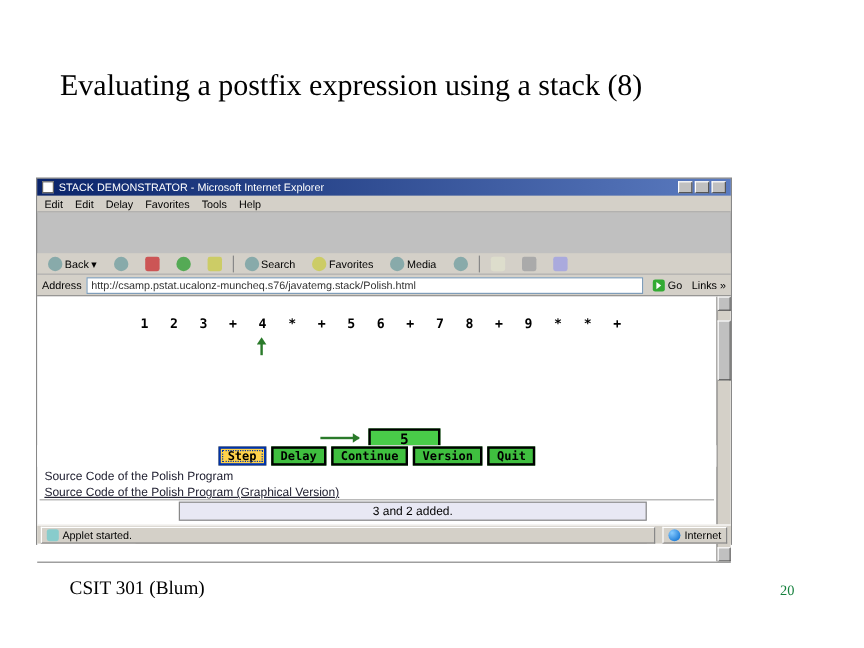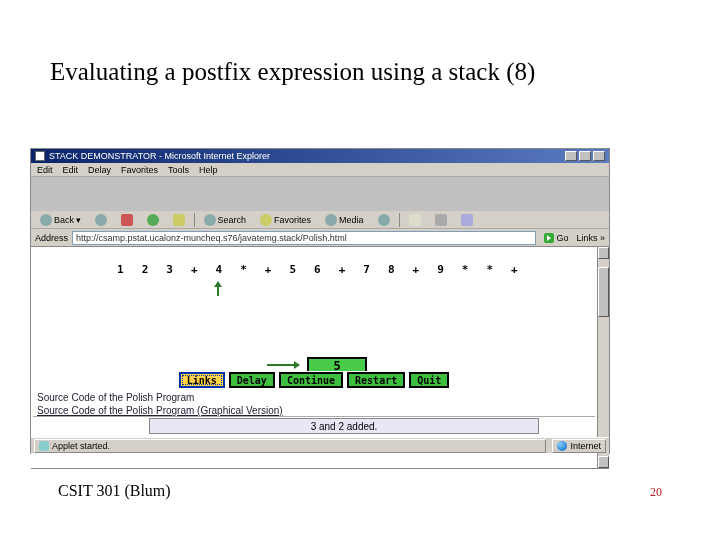--- a/index.html
+++ b/index.html
@@ -24,21 +24,21 @@
     left: 58px;
     bottom: 40px;
     font-size: 16px;
     color: #000;
   }
   .footer-right {
     position: absolute;
     right: 58px;
     bottom: 40px;
     font-size: 12px;
-    color: #b91c1c;
+    color: #15803d;
   }
   .screenshot {
     position: absolute;
     left: 30px;
     top: 148px;
     width: 580px;
     height: 306px;
     background: #c0c0c0;
     border: 1px solid #888;
     font-family: Tahoma, Arial, sans-serif;
@@ -379,24 +379,24 @@
     </div>
 
     <div class="vscroll">
       <div class="btn"></div>
       <div class="thumb"></div>
       <div class="btn bot"></div>
     </div>
   </div>
 
   <div class="btnrow" style="top:222px; height:18px; position:absolute; left:0; right:12px; background:#fff;">
-    <div class="abtn sel">Links</div>
+    <div class="abtn sel">Step</div>
     <div class="abtn">Delay</div>
     <div class="abtn">Continue</div>
-    <div class="abtn">Restart</div>
+    <div class="abtn">Version</div>
     <div class="abtn">Quit</div>
   </div>
 
   <div class="below-content">
     <div style="color:#223">Source Code of the Polish Program</div>
     <div style="text-decoration:underline;color:#223">Source Code of the Polish Program (Graphical Version)</div>
   </div>
 
   <div class="statusbar">
     <div class="cell flex">

